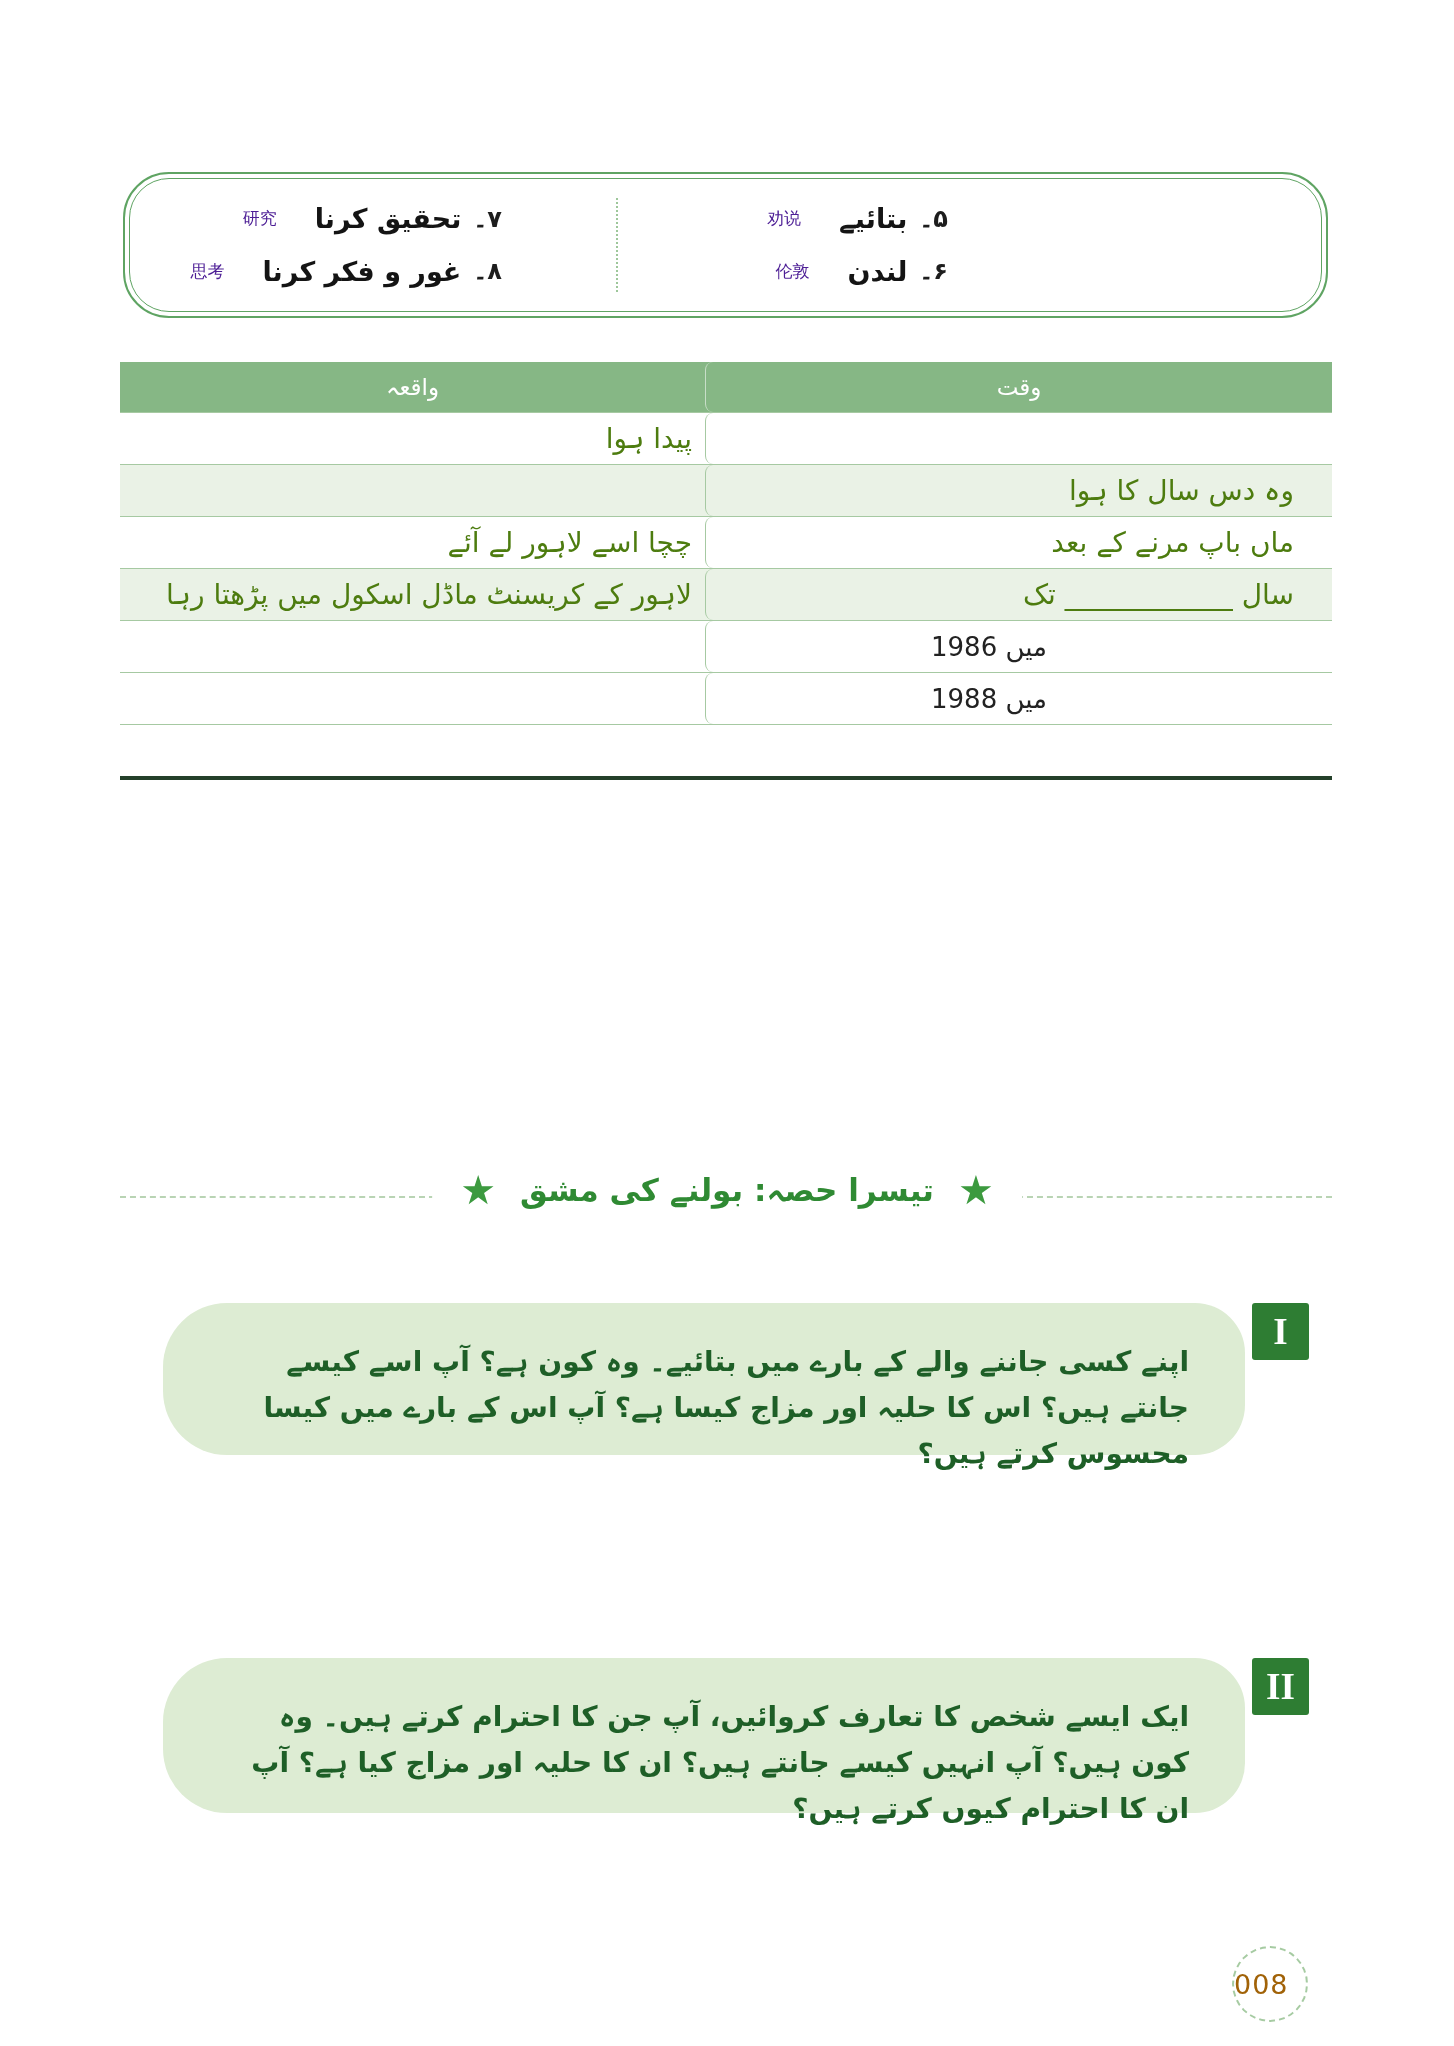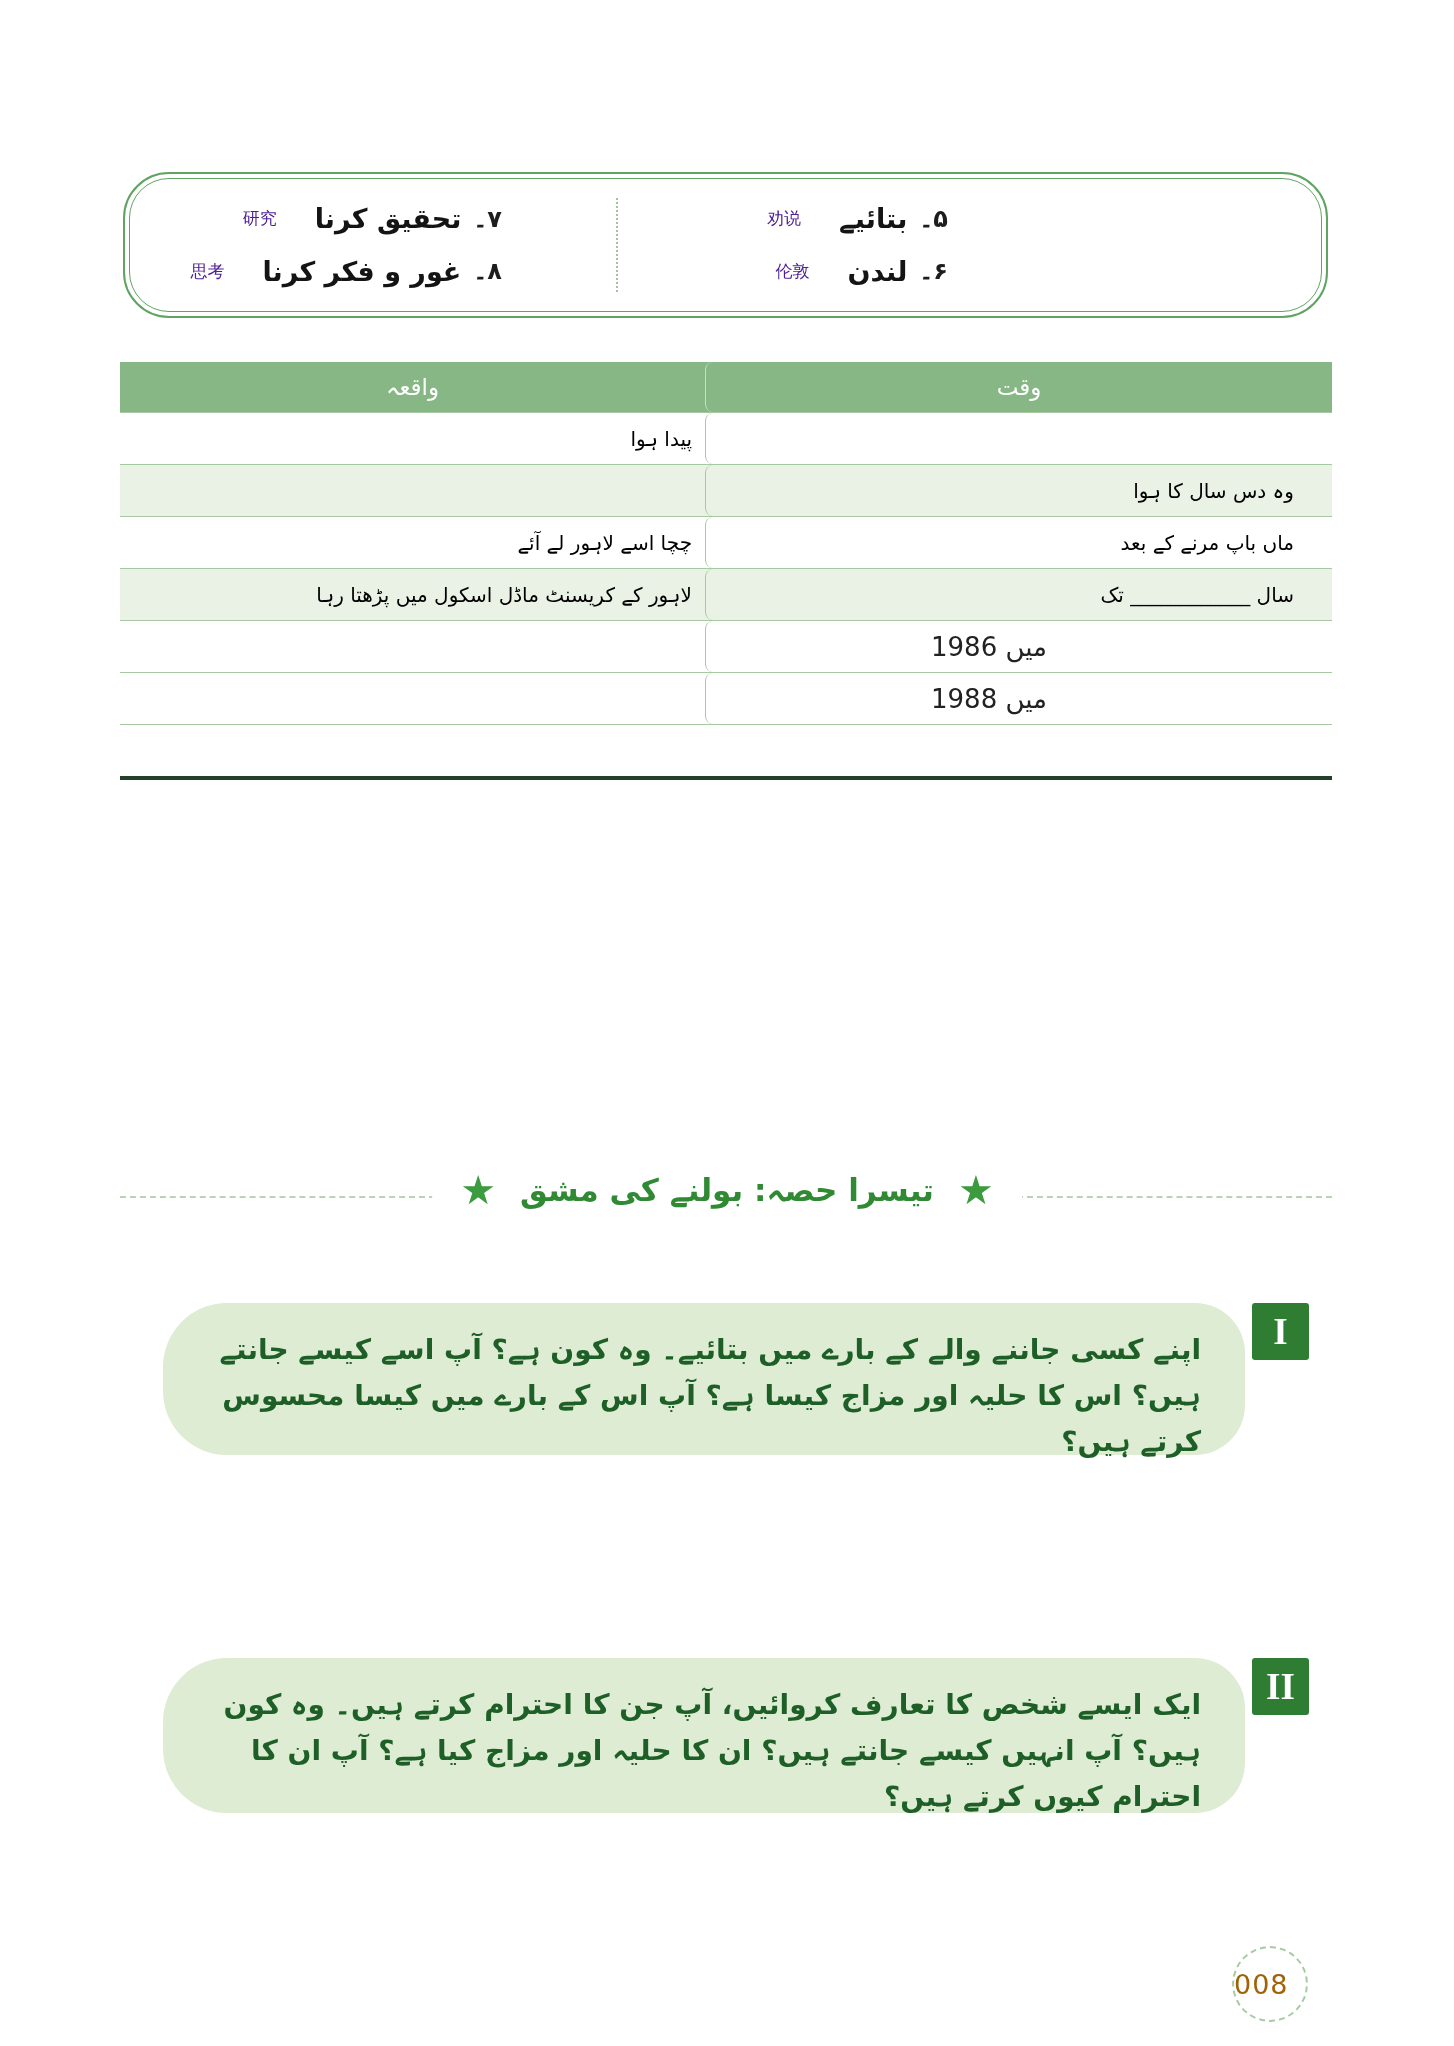--- a/index.html
+++ b/index.html
@@ -52,21 +52,21 @@
   }
   .t-header .t-cell{
     color:#ffffff;font-size:23px;justify-content:center;
   }
   .t-header .cell-time{border-left:1px solid rgba(255,255,255,.55);}
   .t-row{display:flex;height:51px;border-bottom:1px solid #a6c9a2;background:#ffffff;}
   .t-row.tint{background:#eaf2e6;}
   .t-row:last-child{border-bottom:none;}
   .t-cell{
     display:flex;align-items:center;direction:rtl;
-    box-sizing:border-box;font-size:20px;color:#000000;
+    box-sizing:border-box;font-size:28px;color:#4d7c0f;
   }
   .cell-event{width:585px;padding:0 13px;}
   .cell-time{width:627px;padding:0 38px;border-left:1px solid #a6c9a2;border-radius:8px;}
   .cell-year{direction:ltr;padding-left:225px;font-size:26px;color:#222;}
 
   
   .section-line{
     position:absolute;left:120px;top:1196px;width:1212px;height:0;
     border-top:2px dashed #b9d4b4;
   }
@@ -82,21 +82,21 @@
   }
 
   
   .q-bubble{
     position:absolute;left:163px;width:1082px;
     background:#ddecd3;border-radius:64px 50px 50px 64px;
     box-sizing:border-box;padding:24px 44px;
     direction:rtl;text-align:right;
     font-size:28px;line-height:46px;font-weight:700;color:#1e5f27;
   }
-  .q-bubble p{margin:0;}
+  .q-bubble p{margin:12px;}
   .q1{top:1303px;height:152px;}
   .q2{top:1658px;height:155px;}
   .q-badge{
     position:absolute;left:1252px;width:57px;height:57px;
     background:#2e7d33;color:#ffffff;border-radius:3px;
     display:flex;align-items:center;justify-content:center;
     font-family:"Liberation Serif", serif;font-size:37px;font-weight:700;
   }
   .b1{top:1303px;}
   .b2{top:1658px;}

